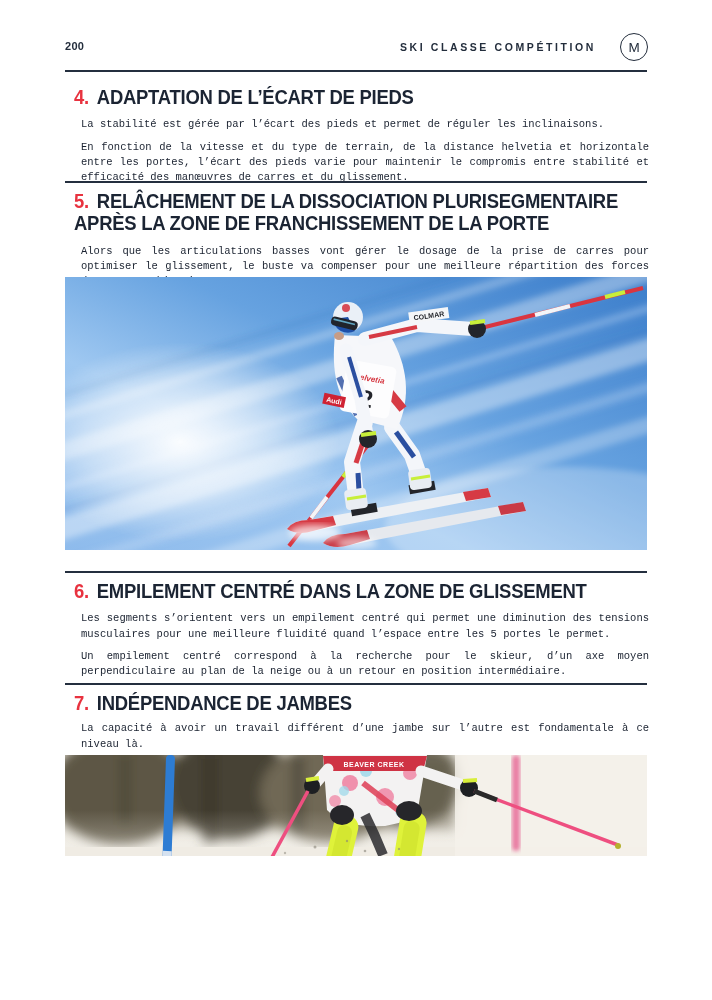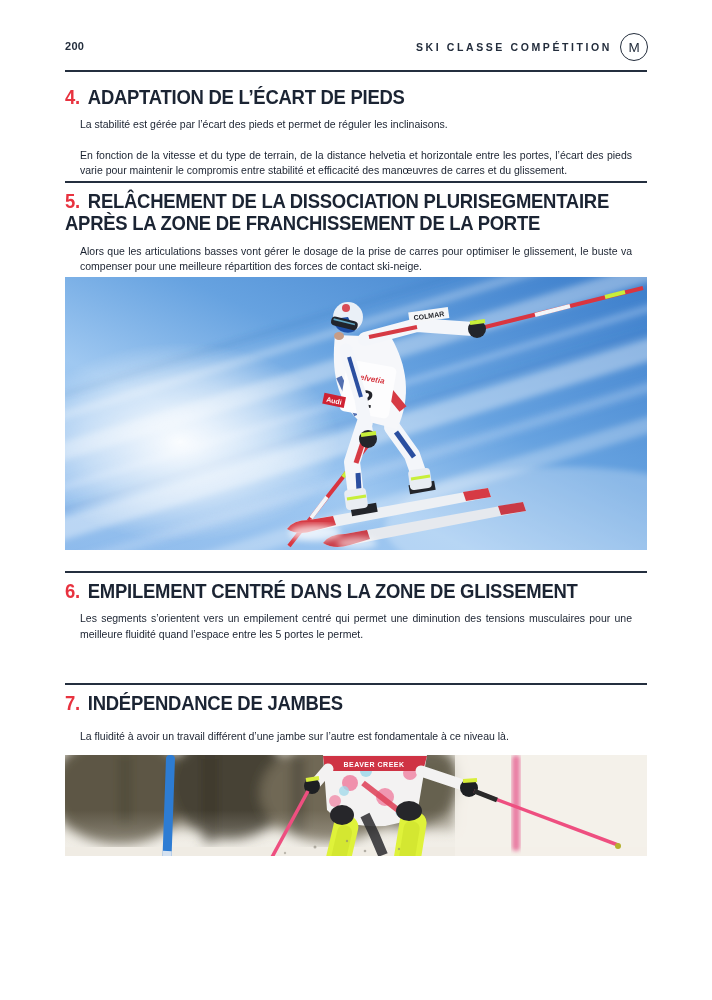--- a/index.html
+++ b/index.html
@@ -5,43 +5,43 @@
   html,body{margin:0;padding:0;background:#ffffff;}
   .page{
     position:relative;width:712px;height:856px;background:#ffffff;
     font-family:"Liberation Sans", sans-serif;overflow:hidden;
   }
   .hdr-pagenum{
     position:absolute;left:65px;top:40px;font-size:11px;font-weight:bold;
     color:#232d3c;letter-spacing:.3px;
   }
   .hdr-right{
-    position:absolute;right:64px;top:33px;display:flex;align-items:center;gap:8px;
+    position:absolute;right:64px;top:33px;display:flex;align-items:center;gap:24px;
   }
   .hdr-title{
     font-size:10.5px;font-weight:bold;color:#232d3c;letter-spacing:2.6px;
   }
   .logo-circle{
     width:26px;height:26px;border:1.7px solid #232d3c;border-radius:50%;
     display:flex;align-items:center;justify-content:center;
     font-size:13.5px;color:#232d3c;font-weight:normal;
   }
   .rule{
     position:absolute;left:65px;width:582px;height:2px;background:#242f3f;
   }
-  .sec{position:absolute;left:65px;width:582px;}
+  .sec{position:absolute;left:74px;width:582px;}
   .sec h2{
     margin:0;font-size:21px;line-height:1.07;font-weight:bold;color:#1b2433;
     width:660px;transform:scaleX(0.88);transform-origin:left top;
     letter-spacing:-0.3px;white-space:normal;
   }
   .sec h2 .num{color:#e8323f;margin-right:9px;}
   .sec p{
-    margin:15px;font-size:10.5px;line-height:15.2px;color:#1a2230;
-    text-align:justify;hyphens:none;
+    margin:7px;font-size:10.5px;line-height:15.2px;color:#1a2230;
+    text-align:justify;hyphens:none;font-family:Liberation Mono, monospace;
   }
   .sec p.first{margin-top:9px;}
   .photo{
     position:absolute;left:65px;width:582px;overflow:hidden;background:#9cc4ee;
   }
   .photo svg{display:block;}
   .bottom-red-bar{
     position:absolute;left:65px;top:995px;width:256px;height:5px;background:#e63946;
   }
 </style>
@@ -196,27 +196,28 @@
         <ellipse cx="292" cy="266" rx="20" ry="6" fill="#ffffff" opacity="0.8"></ellipse>
       </g>
     </svg>
   </div>
 
   <div class="rule" style="top:571px"></div>
 
   <div class="sec" style="top:580px">
     <h2><span class="num">6.</span><span>EMPILEMENT CENTRÉ DANS LA ZONE DE GLISSEMENT</span></h2>
     <p class="first">Les segments s’orientent vers un empilement centré qui permet une diminution des tensions musculaires pour une meilleure fluidité quand l’espace entre les 5 portes le permet.</p>
+    <p>Un empilement centré correspond à la recherche pour le skieur, d’un axe moyen perpendiculaire au plan de la neige ou à un retour en position intermédiaire.</p>
   </div>
 
   <div class="rule" style="top:683px"></div>
 
   <div class="sec" style="top:692px">
     <h2><span class="num">7.</span><span>INDÉPENDANCE DE JAMBES</span></h2>
-    <p>La fluidité à avoir un travail différent d’une jambe sur l’autre est fondamentale à ce niveau là.</p>
+    <p>La capacité à avoir un travail différent d’une jambe sur l’autre est fondamentale à ce niveau là.</p>
   </div>
 
   <div class="photo" style="top:755px;height:160px;background:#f1eee7">
     <svg width="582" height="160" viewBox="0 0 582 160">
       <defs>
         <filter id="soft2">
             <feGaussianBlur stdDeviation="6"></feGaussianBlur>
           </filter>
         <filter id="soft3">
             <feGaussianBlur stdDeviation="2"></feGaussianBlur>

